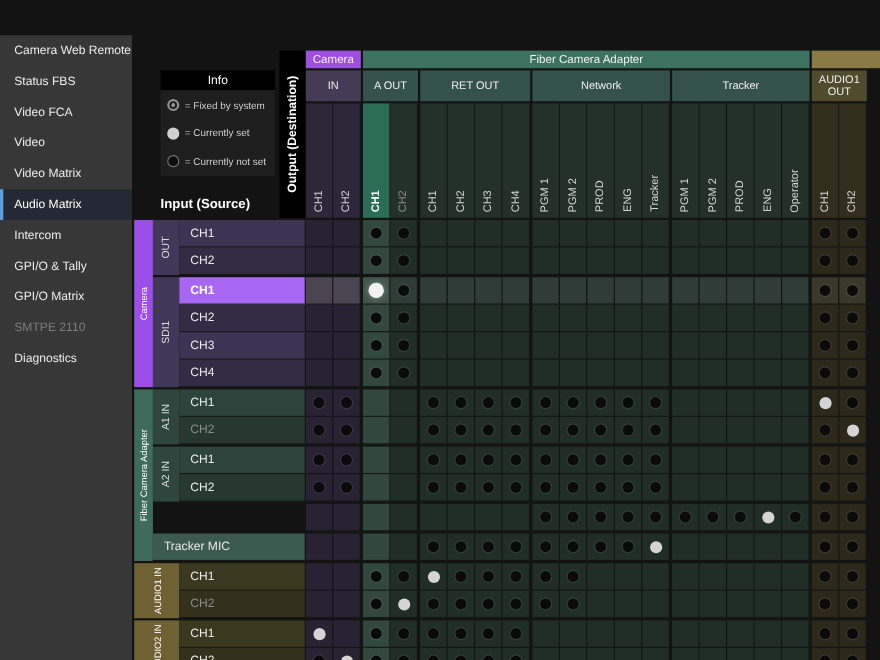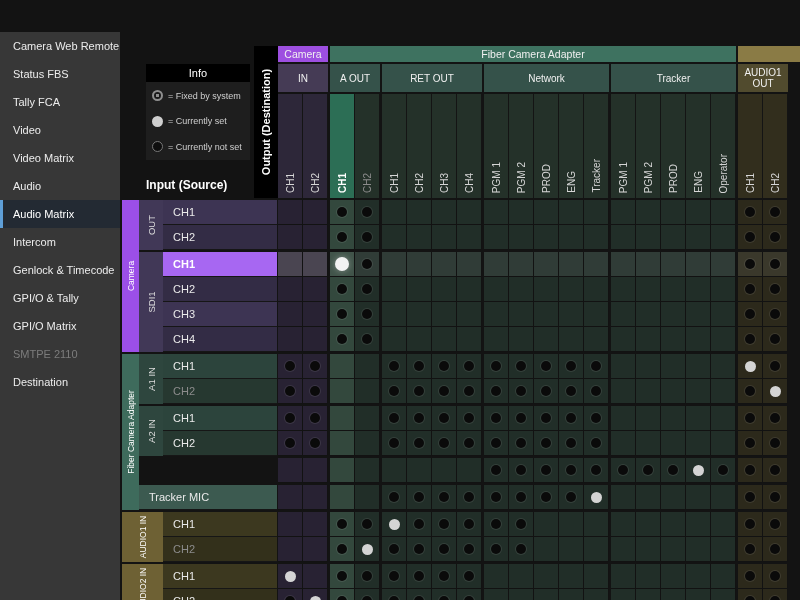--- a/index.html
+++ b/index.html
@@ -60,31 +60,29 @@
 </style>
 </head>
 <body>
 
 <div id="app">
 
 
   <div id="sidebar">
       <div class="sbitem">Camera Web Remote</div>
       <div class="sbitem">Status FBS</div>
-      <div class="sbitem">Tally FCA</div>
+      <div class="sbitem">Video FCA</div>
       <div class="sbitem">Video</div>
       <div class="sbitem">Video Matrix</div>
-      <div class="sbitem">Audio</div>
       <div class="sbitem selected">Audio Matrix</div>
       <div class="sbitem">Intercom</div>
-      <div class="sbitem">Genlock &amp; Timecode</div>
       <div class="sbitem">GPI/O &amp; Tally</div>
       <div class="sbitem">GPI/O Matrix</div>
       <div class="sbitem disabled">SMTPE 2110</div>
-      <div class="sbitem">Destination</div>
+      <div class="sbitem">Diagnostics</div>
     </div>
 
   <div id="info-title">Info</div>
   <div id="info-body">
       <div class="lgrow">
         <span class="lgicon lg-fixed"></span>
         <span class="txt">= Fixed by system</span>
       </div>
       <div class="lgrow">
         <span class="lgicon lg-set"></span>

